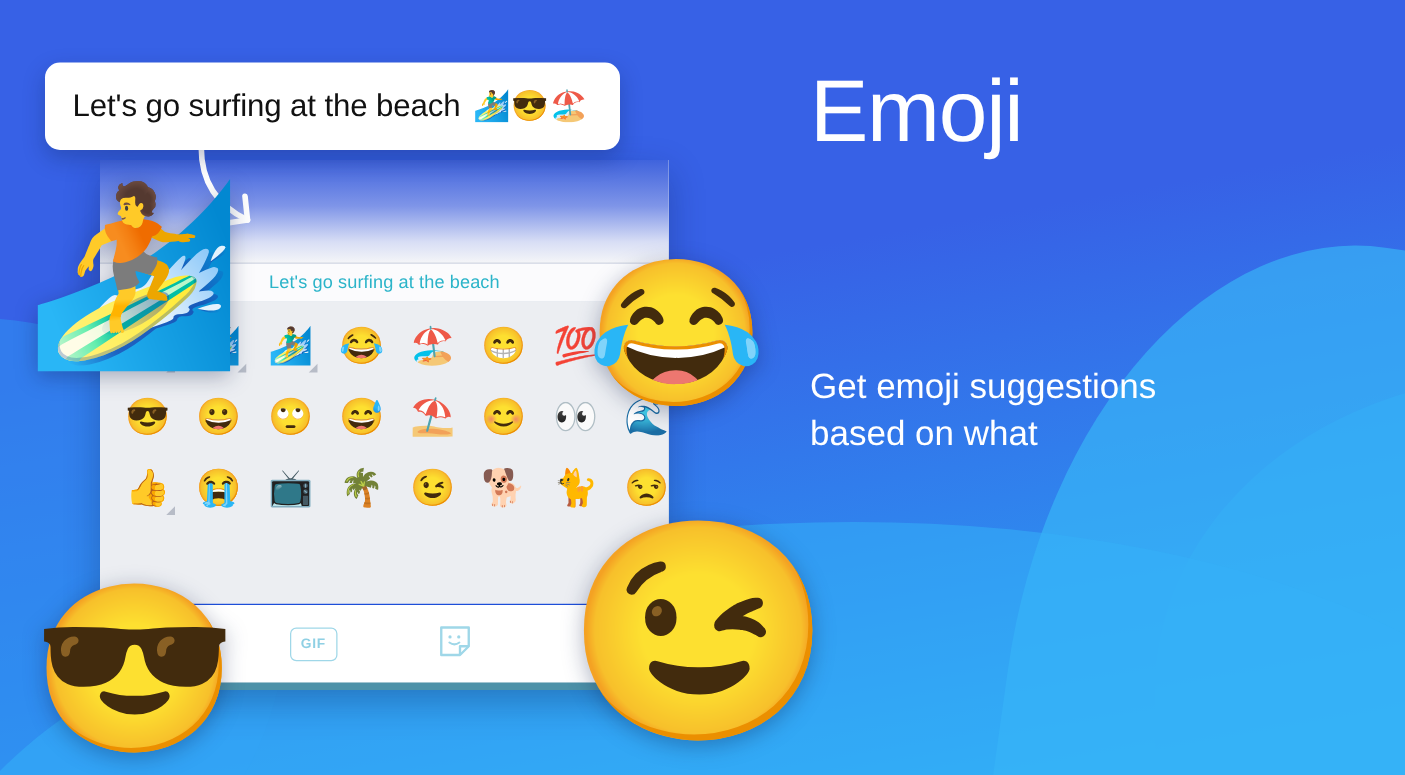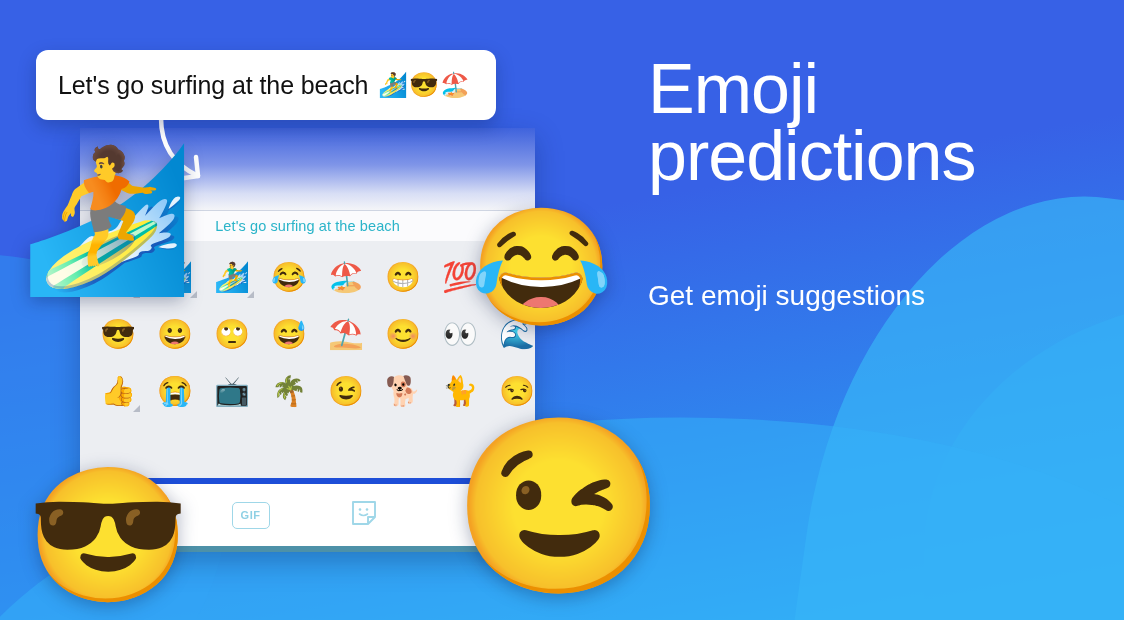--- a/index.html
+++ b/index.html
@@ -83,21 +83,21 @@
   .emoji-cell.has-variants::after{
     content:"";position:absolute;right:7px;bottom:8px;
     width:0;height:0;border-style:solid;border-width:0 0 7px 7px;
     border-color:transparent transparent #b7bcc7 transparent;
   }
   .grid-filler{
     position:absolute;left:0;top:366px;width:100%;height:54px;background:#eceef2;
   }
   .keyboard-toolbar{
     position:absolute;left:0;bottom:6px;width:100%;height:62px;
-    background:#ffffff;border-top:6px solid #1d4ed8;
+    background:#ffffff;border-top:1px solid #1d4ed8;
     display:flex;align-items:center;
   }
   .tool-slot{flex:1;display:flex;align-items:center;justify-content:center;}
   .tool-smiley{
     width:34px;height:34px;border-radius:50%;background:#2bb4d8;
     display:flex;align-items:center;justify-content:center;
   }
   .tool-gif{
     width:36px;height:25px;border:1.8px solid #9fd7e8;border-radius:5px;
     display:flex;align-items:center;justify-content:center;
@@ -136,21 +136,21 @@
   .headline{
     color:#fff;font-size:70px;line-height:.96;font-weight:normal;
     letter-spacing:-1px;margin:0;
   }
   .headline .l2{display:block;}
   .subcopy{
     color:#fff;font-size:28px;line-height:1.37;margin:0;
     font-weight:normal;letter-spacing:0;
   }
   .sub-line{display:block;white-space:nowrap;}
-  .copy-sub-wrap{position:absolute;left:648px;top:277px;width:430px;z-index:5;}
+  .copy-sub-wrap{position:absolute;left:648px;top:290px;width:430px;z-index:5;}
 </style>
 </head>
 <body>
 
 <div class="stage">
 
   <div class="bg-base"></div>
   <div class="bg-swoosh-left"></div>
   <div class="bg-swoosh-right2"></div>
   <div class="bg-swoosh-right"></div>
@@ -247,22 +247,22 @@
   </div>
 
   <span class="float float-surfer">🏄</span>
   <span class="float float-laugh">😂</span>
   <span class="float float-sunglasses">😎</span>
   <span class="float float-wink">😉</span>
 
   <div class="copy">
     <h1 class="headline">
       <span class="l1">Emoji</span>
-      <span class="l2">predictions</span>
     </h1>
   </div>
   <div class="copy-sub-wrap">
     <p class="subcopy">
       <span class="sub-line">Get emoji suggestions</span>
+      <span class="sub-line">based on what</span>
     </p>
   </div>
 
 </div>
 
 </body></html>

